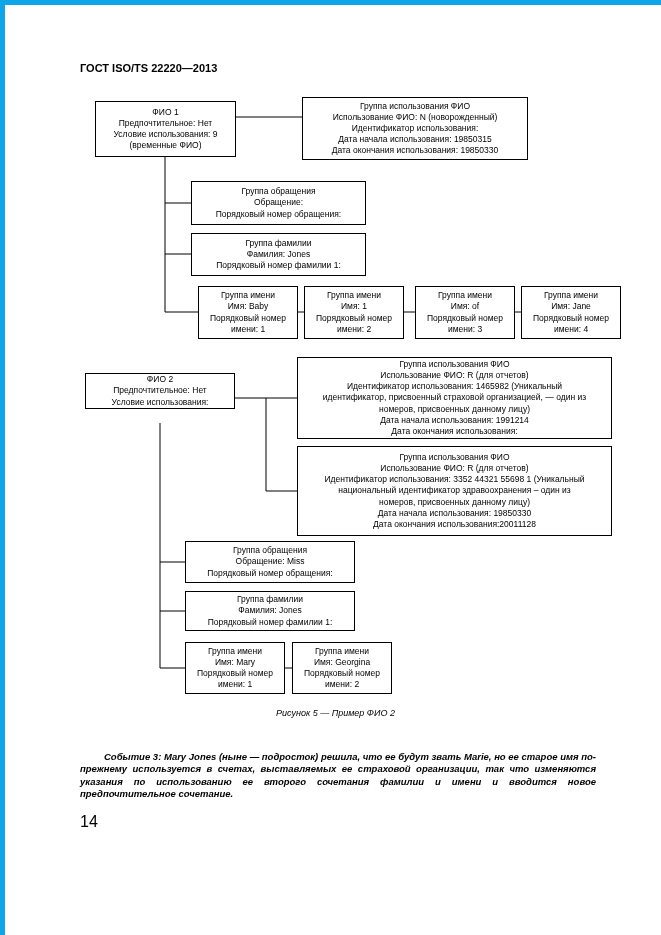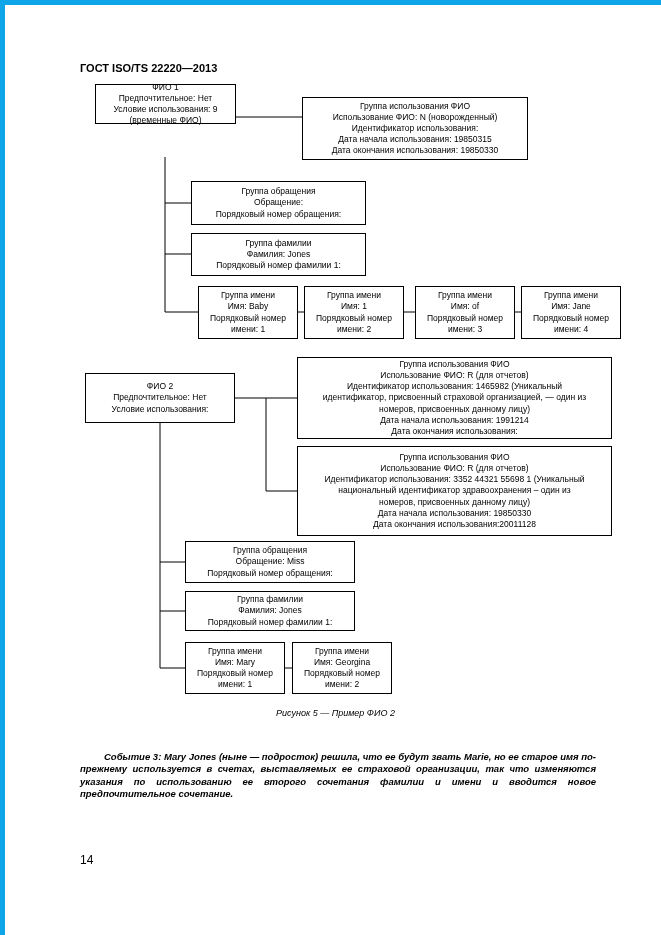--- a/index.html
+++ b/index.html
@@ -74,22 +74,22 @@
     line-height: 1.3;
     margin-top: 24px;
   }
   .note-block p {
     margin: 0;
     text-indent: 24px;
   }
   .page-number {
     position: absolute;
     left: 75px;
-    top: 848px;
-    font-size: 12px;
+    top: 808px;
+    font-size: 16px;
   }
 </style>
 </head>
 <body>
 
 <div class="page">
 
   <div class="doc-header">ГОСТ ISO/TS 22220—2013</div>
 
   <div class="diagram">
@@ -106,21 +106,21 @@
       <line x1="230" y1="393" x2="292" y2="393"></line>
       <line x1="261" y1="393" x2="261" y2="486"></line>
       <line x1="261" y1="486" x2="292" y2="486"></line>
       <line x1="155" y1="418" x2="155" y2="663"></line>
       <line x1="155" y1="557" x2="180" y2="557"></line>
       <line x1="155" y1="606" x2="180" y2="606"></line>
       <line x1="155" y1="663" x2="180" y2="663"></line>
       <line x1="280" y1="663" x2="287" y2="663"></line>
     </svg>
 
-    <div class="box" style="left:90px; top:79px; width:141px; height:40px;">ФИО 1
+    <div class="box" style="left:90px; top:96px; width:141px; height:56px;">ФИО 1
 Предпочтительное: Нет
 Условие использования: 9
 (временные ФИО)</div>
 
     <div class="box" style="left:297px; top:92px; width:226px; height:63px;">Группа использования ФИО
 Использование ФИО: N (новорожденный)
 Идентификатор использования:
 Дата начала использования: 19850315
 Дата окончания использования: 19850330</div>
 
@@ -145,21 +145,21 @@
     <div class="box" style="left:410px; top:281px; width:100px; height:53px;">Группа имени
 Имя: of
 Порядковый номер
 имени: 3</div>
 
     <div class="box" style="left:516px; top:281px; width:100px; height:53px;">Группа имени
 Имя: Jane
 Порядковый номер
 имени: 4</div>
 
-    <div class="box" style="left:80px; top:368px; width:150px; height:50px;">ФИО 2
+    <div class="box" style="left:80px; top:368px; width:150px; height:36px;">ФИО 2
 Предпочтительное: Нет
 Условие использования:</div>
 
     <div class="box" style="left:292px; top:352px; width:315px; height:82px;">Группа использования ФИО
 Использование ФИО: R (для отчетов)
 Идентификатор использования: 1465982 (Уникальный
 идентификатор, присвоенный страховой организацией, — один из
 номеров, присвоенных данному лицу)
 Дата начала использования: 1991214
 Дата окончания использования:</div>

